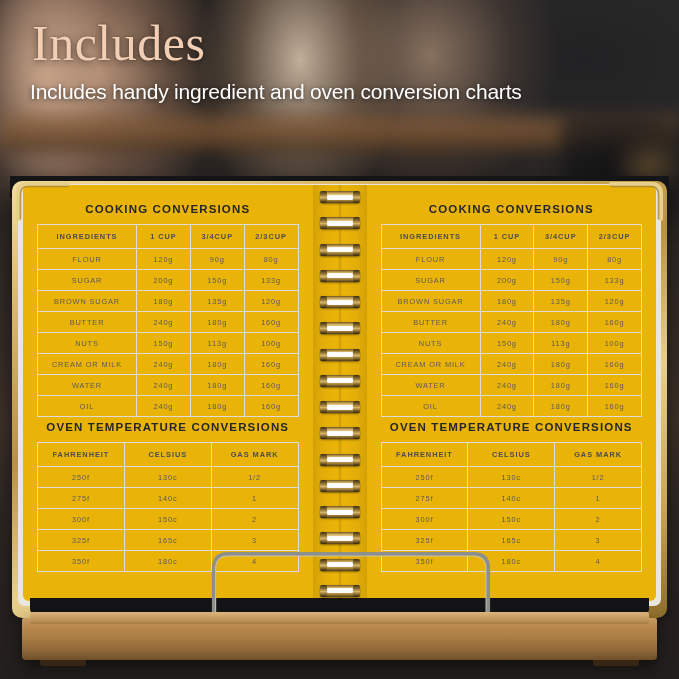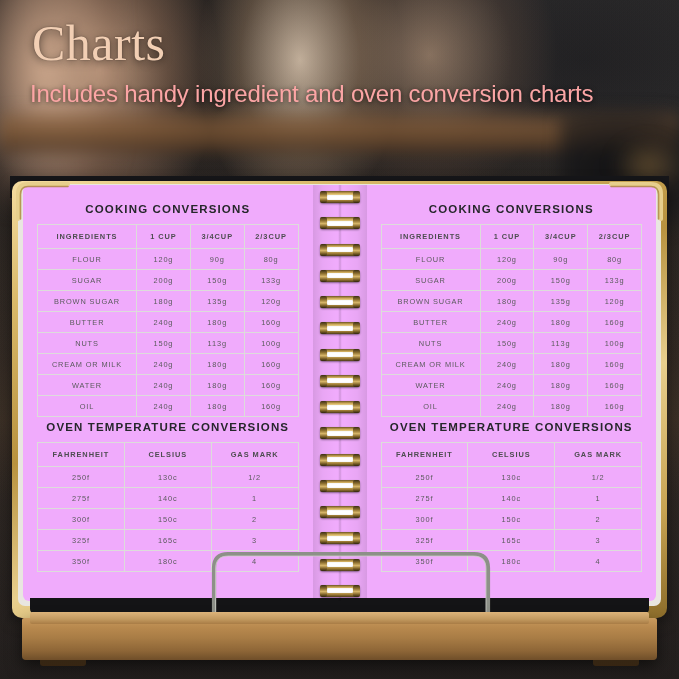--- a/index.html
+++ b/index.html
@@ -66,22 +66,22 @@
     font-weight: 400;
     letter-spacing: 0.5px;
     line-height: 1.0;
     text-shadow: 0 2px 8px rgba(0,0,0,0.55), 0 0 2px rgba(0,0,0,0.35);
     white-space: nowrap;
   }
   .title-line-1 { font-size: 50px; margin: 8px 0 0 6px; }
   .title-line-2 { font-size: 50px; margin: 6px 0 0 20px; }
   .subtitle {
     font-family: "Liberation Sans", sans-serif;
-    color: #fca5a5;
-    font-size: 24px;
+    color: #ffffff;
+    font-size: 21px;
     font-weight: 400;
     letter-spacing: -0.2px;
     margin: 12px 0 0 4px;
     text-shadow: 0 1px 5px rgba(0,0,0,0.7);
     white-space: nowrap;
   }
 
   
   .dark-band {
     position: absolute;
@@ -129,21 +129,21 @@
   }
   .page-shadow {
     position: absolute;
     left: 6px; top: 3px; right: 6px; bottom: 12px;
     background: #e9e6e0;
     border-radius: 7px;
   }
   .page {
     position: absolute;
     left: 11px; top: 4px; right: 11px; bottom: 17px;
-    background: #f0abfc;
+    background: #eab308;
     border-radius: 6px;
     overflow: hidden;
   }
 
   
   .corner {
     position: absolute; width: 56px; height: 40px; z-index: 14;
     pointer-events: none;
   }
   .corner-tl { left: 2px; top: 0px; }
@@ -285,21 +285,21 @@
 
 <div id="stage">
 
   <div class="bg-photo"></div>
   <div class="bg-blob-a"></div>
   <div class="bg-wood-shelf"></div>
   <div class="bg-blob-b"></div>
   <div class="bg-blob-c"></div>
 
   <div class="header">
-    <div class="title-line title-line-1">Charts</div>
+    <div class="title-line title-line-1">Includes</div>
     <div class="subtitle">Includes handy ingredient and oven conversion charts</div>
   </div>
 
   <div class="dark-band">
     <svg width="100%" height="22" viewBox="0 0 659 22" preserveAspectRatio="none">
       <g fill="#f2f0ec" opacity="0.9">
         <path d="M60 22 q10 -9 26 -9 q-14 3 -20 9 z"></path>
         <path d="M96 22 q12 -11 30 -11 q-16 4 -24 11 z"></path>
         <path d="M140 22 q-12 -11 -30 -11 q16 4 24 11 z"></path>
         <path d="M180 22 q14 -12 36 -12 q-20 4 -28 12 z"></path>

